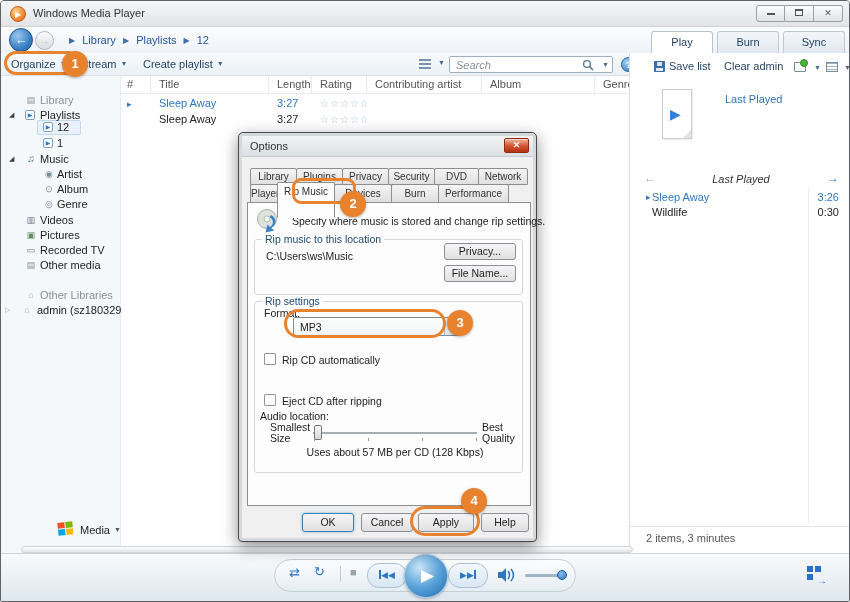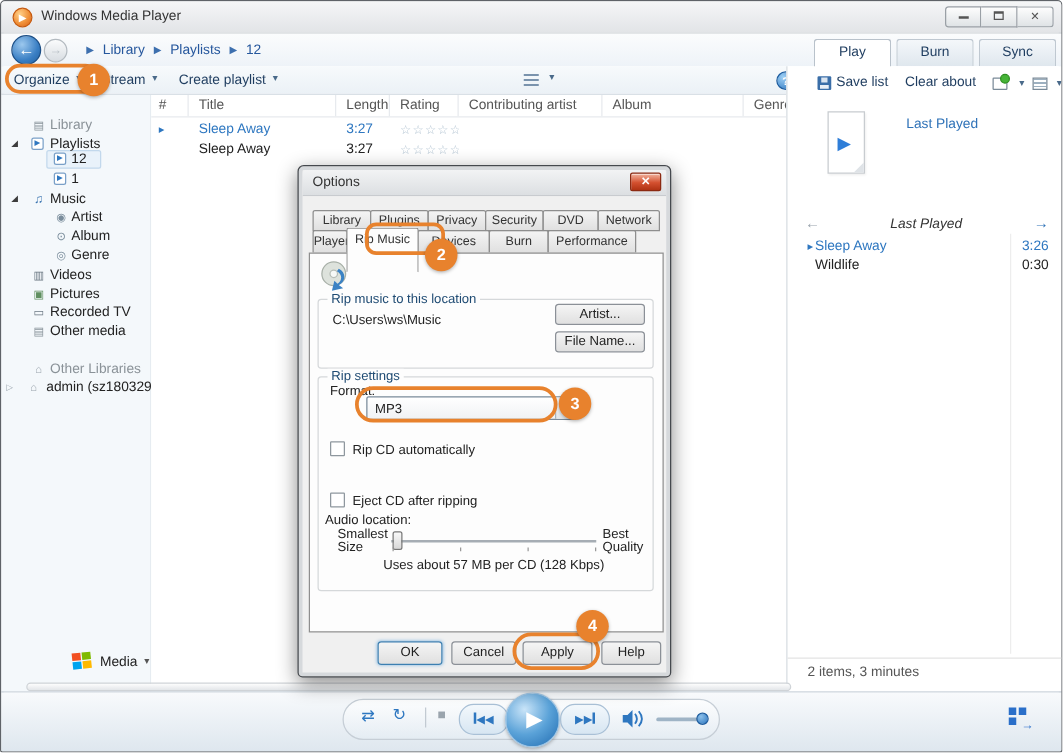--- a/index.html
+++ b/index.html
@@ -207,20 +207,28 @@
   <div class="navtab active" style="left:650px;">Play</div>
   <div class="navtab" style="left:716px;">Burn</div>
   <div class="navtab" style="left:782px;">Sync</div>
 
   <div class="toolbar"></div>
   <span class="tbtn" style="left:10px;"><span>Organize</span><span class="caret">▼</span></span>
   <span class="tbtn" style="left:80px;"><span>Stream</span><span class="caret">▼</span></span>
   <span class="tbtn" style="left:142px;"><span>Create playlist</span><span class="caret">▼</span></span>
   <span class="viewopt-icon"></span>
   <span class="tbtn" style="left:433px;top:56px;"><span class="caret">▼</span></span>
+  <div class="searchbox">
+    <input placeholder="Search" style="">
+    <svg style="position:absolute;right:18px;top:2px;" width="12" height="12" viewBox="0 0 12 12">
+        <circle cx="5" cy="5" r="3.4" fill="none" stroke="#5a7a94" stroke-width="1.4"></circle>
+        <line x1="7.6" y1="7.6" x2="11" y2="11" stroke="#5a7a94" stroke-width="1.5"></line>
+      </svg>
+    <span class="caret" style="position:absolute;right:3px;top:4px;">▼</span>
+  </div>
   <span class="help-btn"><span>?</span></span>
 
   <div class="sidebar">
     <div class="sel-box"></div>
 
     <div class="sb-item" style="top:17px;">
       <span class="ic ic-library" style="left:24px;"></span>
       <span class="sb-label muted" style="left:39px;">Library</span>
     </div>
     <div class="sb-item" style="top:32px;">
@@ -306,21 +314,21 @@
       <div class="lp-cell stars" style="width:55px;">☆☆☆☆☆</div>
       <div class="lp-cell" style="width:115px;"></div>
       <div class="lp-cell" style="width:113px;"></div>
       <div class="lp-cell" style="width:34px;"></div>
     </div>
   </div>
 
   <div class="rightpanel">
     <span class="floppy"></span>
     <span class="rp-text" style="left:39px;top:7px;">Save list</span>
-    <span class="rp-text" style="left:94px;top:7px;">Clear about</span>
+    <span class="rp-text" style="left:94px;top:7px;">Clear admin</span>
     <span class="playto-icon"></span>
     <span class="rp-caret caret" style="left:180px;">▼</span>
     <span class="listopts-icon"></span>
     <span class="rp-caret caret" style="left:210px;">▼</span>
 
     <div class="album-art"></div>
     <span class="rp-text" style="left:95px;top:40px;color:#3073b8;">Last Played</span>
 
     <span style="position:absolute;left:14px;top:118px;color:#9aa4ad;font-size:12px;">←</span>
     <span style="position:absolute;left:0;top:120px;width:222px;text-align:center;font-size:11px;font-style:italic;color:#333;">Last Played</span>
@@ -394,25 +402,26 @@
       <div class="dtab" style="width:48px;">Burn</div>
       <div class="dtab" style="width:71px;">Performance</div>
     </div>
 
     <div class="dlg-page">
       <svg style="position:absolute;left:8px;top:5px;" width="27" height="27" viewBox="0 0 27 27">
         <circle cx="11" cy="11" r="9.5" fill="#dde2dc" stroke="#a8b0a8"></circle>
         <circle cx="11" cy="11" r="3" fill="#f7f9f7" stroke="#b8beb8"></circle>
         <path d="M15 7 C21 10 21 17 15 20 L18.5 22.5 L9.5 24.5 L11.5 16.5 L14 19 C18 16.5 18 11.5 13.5 9 Z" fill="#3b82c4"></path>
       </svg>
+      <span class="dtext" style="left:44px;top:12px;">Specify where music is stored and change rip settings.</span>
 
       <div class="grp" style="left:6px;top:36px;width:269px;height:56px;"></div>
       <span class="grp-legend" style="left:14px;top:30px;">Rip music to this location</span>
       <span class="dtext" style="left:18px;top:47px;">C:\Users\ws\Music</span>
-      <span class="dbtn small" style="left:196px;top:40px;width:72px;">Artist...</span>
+      <span class="dbtn small" style="left:196px;top:40px;width:72px;">Privacy...</span>
       <span class="dbtn small" style="left:196px;top:62px;width:72px;">File Name...</span>
 
       <div class="grp" style="left:6px;top:98px;width:269px;height:172px;"></div>
       <span class="grp-legend" style="left:14px;top:92px;">Rip settings</span>
       <span class="dtext" style="left:16px;top:104px;">Format:</span>
       <div class="dselect">
         <span class="val">MP3</span>
         <span class="dd">▼</span>
       </div>
       <span class="dcheck" style="left:16px;top:150px;"></span>

